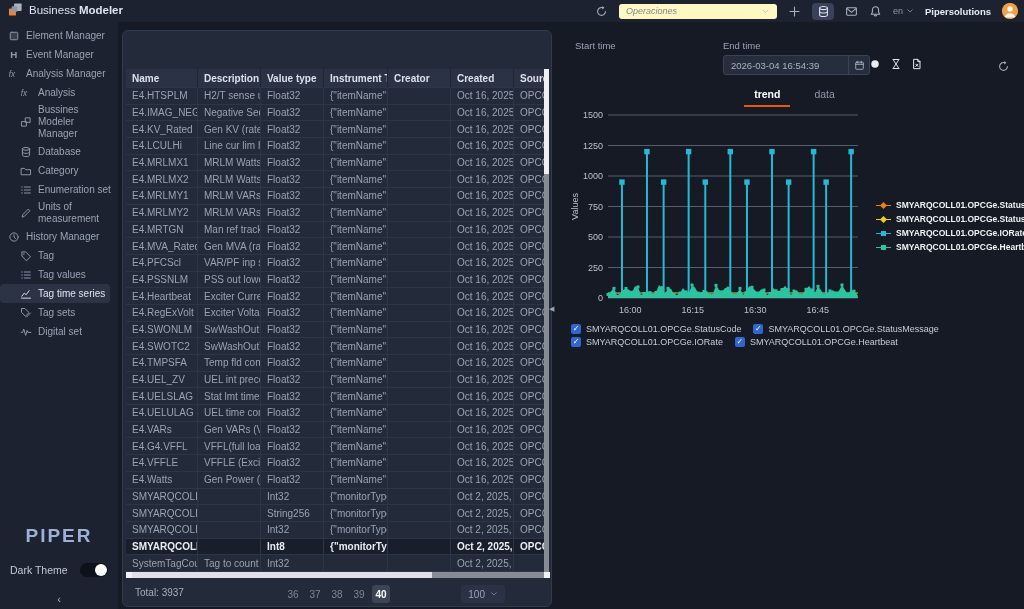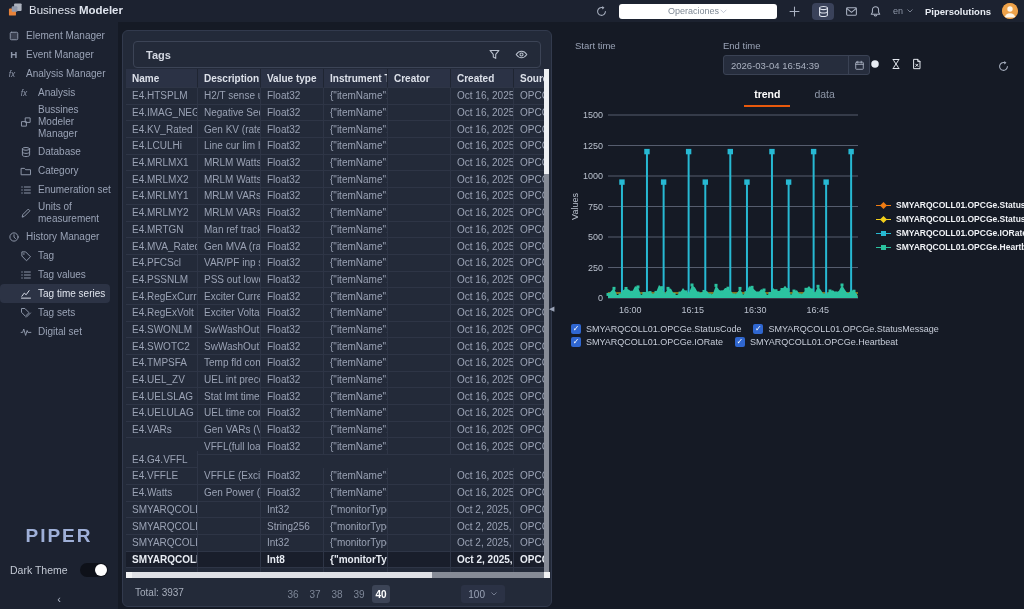--- a/index.html
+++ b/index.html
@@ -10,23 +10,23 @@
 
   
   .topbar { position:absolute; left:0; top:0; width:1024px; height:22px;
     background:#1c2230; z-index:5; }
   .logo { position:absolute; left:8px; top:2px; display:flex; align-items:center; gap:6px; }
   .logo-text { font-size:11.5px; color:#dfe4ee; }
   .logo-text b { font-weight:800; }
   .topbar-right { position:absolute; right:6px; top:0; height:22px;
     display:flex; align-items:center; gap:11px; color:#aab2c2; }
   .tb-icon { width:13px; height:13px; color:#aab2c2; cursor:pointer; }
-  .tb-select { width:158px; height:15px; background:#ffffff; border-radius:3px;
-    display:flex; align-items:center; justify-content:center;
-    padding:0 7px; font-size:9px; color:#7e8894; cursor:pointer; }
+  .tb-select { width:158px; height:15px; background:#fef9c3; border-radius:3px;
+    display:flex; align-items:center; justify-content:space-between;
+    padding:0 7px; font-size:9px; color:#7e8894; cursor:pointer;font-style:italic; }
   .tb-db { background:#3a425a; border-radius:4px; width:22px; height:17px;
     display:flex; align-items:center; justify-content:center; cursor:pointer; }
   .tb-lang { display:flex; align-items:center; gap:3px; font-size:9px; color:#8e97a8; cursor:pointer; }
   .tb-user { font-size:9.5px; font-weight:bold; color:#e8ecf3; }
   .avatar { width:16px; height:16px; border-radius:50%; background:#e8953c;
     position:relative; overflow:hidden; cursor:pointer; }
 
   
   .sidebar { position:absolute; left:0; top:0; width:118px; height:609px;
     background:#1c2230; z-index:4; }
@@ -343,36 +343,20 @@
       <span class="theme-lbl">Dark Theme</span>
       <span class="toggle">
           <span class="knob"></span>
         </span>
     </div>
     <div class="collapse">‹</div>
   </div>
 </aside>
 
 <section class="card">
-  <div class="searchbox">
-    <span class="sb-text">Tags</span>
-    <span class="sb-icons">
-      <span class="ic">
-          <svg viewBox="0 0 16 16" width="100%" height="100%" fill="none" stroke="currentColor" stroke-width="1.3" stroke-linecap="round" stroke-linejoin="round">
-            <path d="M2.5 3h11L9.5 7.8v5L6.5 11V7.8z"></path>
-          </svg>
-        </span>
-      <span class="ic">
-          <svg viewBox="0 0 16 16" width="100%" height="100%" fill="none" stroke="currentColor" stroke-width="1.3" stroke-linecap="round" stroke-linejoin="round">
-            <path d="M1.5 8s2.6-4 6.5-4 6.5 4 6.5 4-2.6 4-6.5 4S1.5 8 1.5 8z"></path>
-            <circle cx="8" cy="8" r="1.9"></circle>
-          </svg>
-        </span>
-    </span>
-  </div>
   <div class="tablewrap">
     <div class="trow thead" id="table-head">
         <span class="tcell" style="width: 72px;">Name</span>
         <span class="tcell" style="width: 63px;">Description</span>
         <span class="tcell" style="width: 63px;">Value type</span>
         <span class="tcell" style="width: 64px;">Instrument Tag</span>
         <span class="tcell" style="width: 63px;">Creator</span>
         <span class="tcell" style="width: 63px; text-align: center;">Created</span>
         <span class="tcell" style="width: 50px;">Source</span>
       </div>
@@ -479,21 +463,21 @@
         <div class="trow">
           <span class="tcell" style="width: 72px;">E4.PSSNLM</span>
           <span class="tcell" style="width: 63px;">PSS out lower l...</span>
           <span class="tcell" style="width: 63px;">Float32</span>
           <span class="tcell" style="width: 64px;">{"itemName":"...</span>
           <span class="tcell" style="width: 63px;"></span>
           <span class="tcell" style="width: 63px;">Oct 16, 2025, 1...</span>
           <span class="tcell" style="width: 50px;">OPCGe</span>
         </div>
         <div class="trow">
-          <span class="tcell" style="width: 72px;">E4.RegExCurr</span>
+          <span class="tcell" style="width: 72px;">E4.Heartbeat</span>
           <span class="tcell" style="width: 63px;">Exciter Current ...</span>
           <span class="tcell" style="width: 63px;">Float32</span>
           <span class="tcell" style="width: 64px;">{"itemName":"...</span>
           <span class="tcell" style="width: 63px;"></span>
           <span class="tcell" style="width: 63px;">Oct 16, 2025, 1...</span>
           <span class="tcell" style="width: 50px;">OPCGe</span>
         </div>
         <div class="trow">
           <span class="tcell" style="width: 72px;">E4.RegExVolt</span>
           <span class="tcell" style="width: 63px;">Exciter Voltage...</span>
@@ -560,21 +544,21 @@
         <div class="trow">
           <span class="tcell" style="width: 72px;">E4.VARs</span>
           <span class="tcell" style="width: 63px;">Gen VARs (VAR...</span>
           <span class="tcell" style="width: 63px;">Float32</span>
           <span class="tcell" style="width: 64px;">{"itemName":"...</span>
           <span class="tcell" style="width: 63px;"></span>
           <span class="tcell" style="width: 63px;">Oct 16, 2025, 1...</span>
           <span class="tcell" style="width: 50px;">OPCGe</span>
         </div>
         <div class="trow">
-          <span class="tcell" style="width: 72px; margin-top: 13px;">E4.G4.VFFL</span>
+          <span class="tcell" style="width: 72px;">E4.G4.VFFL</span>
           <span class="tcell" style="width: 63px;">VFFL(full load v...</span>
           <span class="tcell" style="width: 63px;">Float32</span>
           <span class="tcell" style="width: 64px;">{"itemName":"...</span>
           <span class="tcell" style="width: 63px;"></span>
           <span class="tcell" style="width: 63px;">Oct 16, 2025, 1...</span>
           <span class="tcell" style="width: 50px;">OPCGe</span>
         </div>
         <div class="trow">
           <span class="tcell" style="width: 72px;">E4.VFFLE</span>
           <span class="tcell" style="width: 63px;">VFFLE (Exciter)</span>

